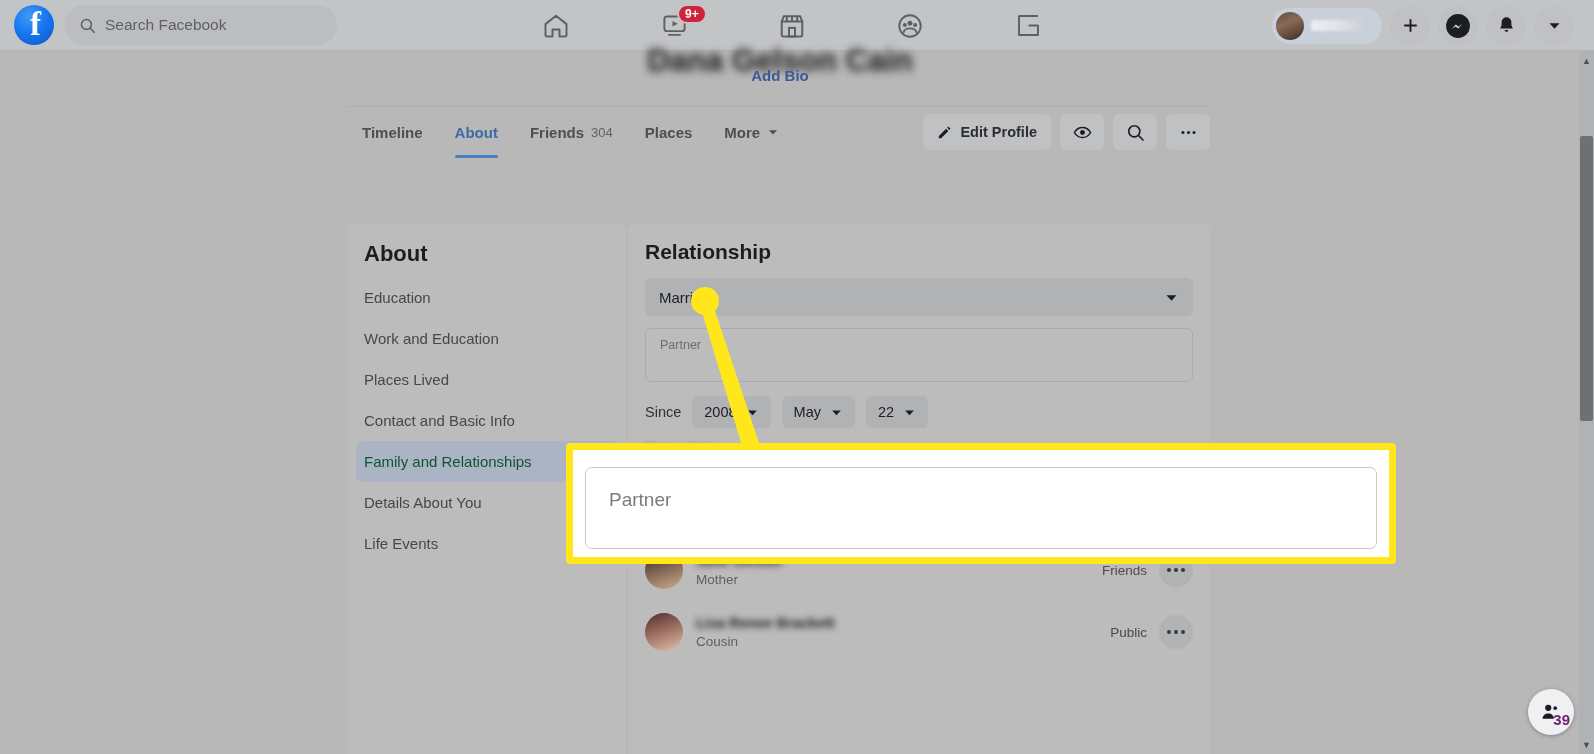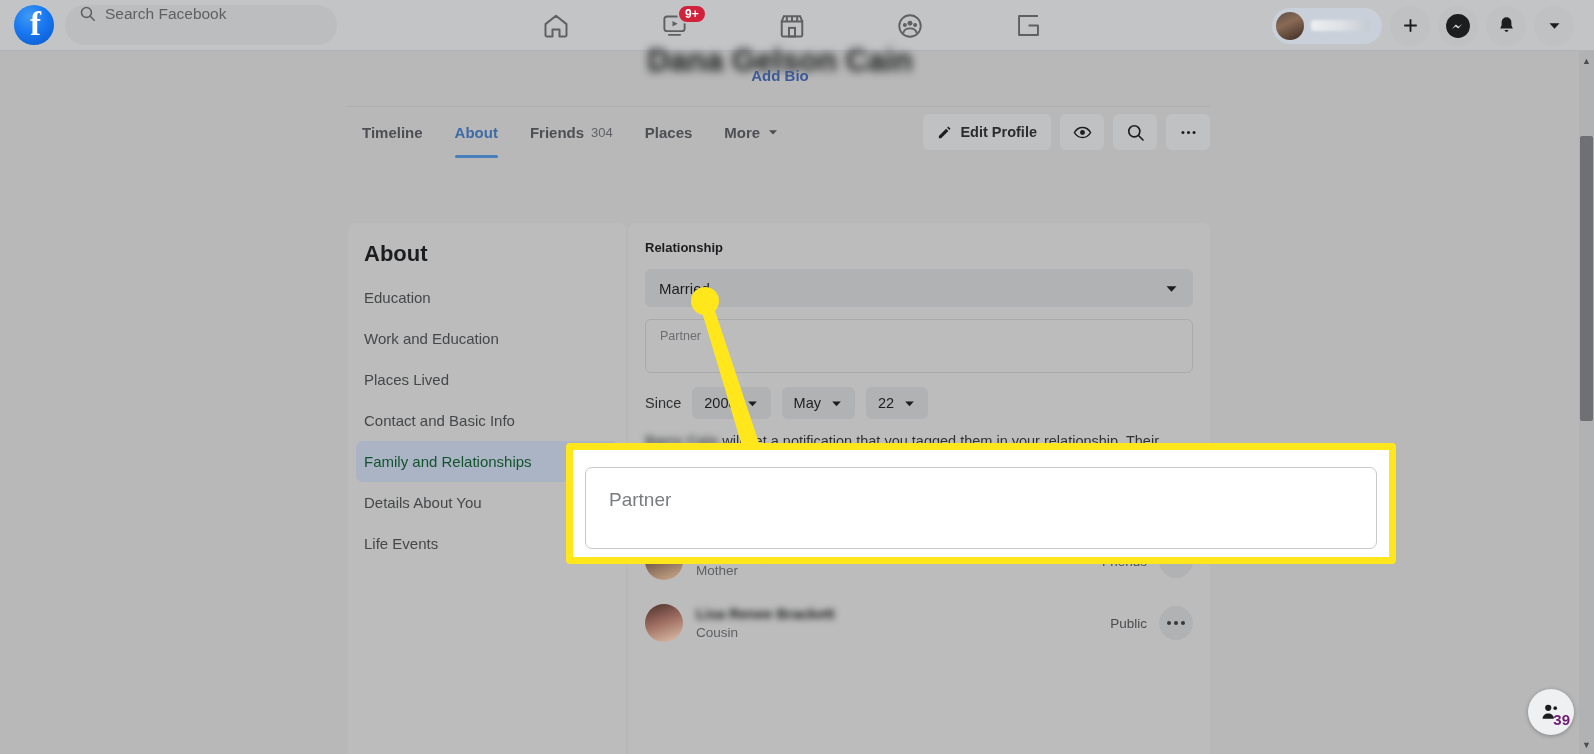--- a/index.html
+++ b/index.html
@@ -33,21 +33,21 @@
     font-family: "Liberation Serif", "DejaVu Serif", serif;
     font-weight: 700; font-size: 33px; color: #fff;
     line-height: 1;
     letter-spacing: -1px;
     padding-left: 2px;
   }
   .search-pill {
     margin-left: 11px;
     width: 272px; height: 40px; border-radius: 20px;
     background: #bcbdbf;
-    display: flex; align-items: flex-start; gap: 9px;
+    display: flex; align-items: center; gap: 9px;
     padding: 0 14px;
     color: #5e6063; font-size: 15.5px;
   }
   .search-pill svg { flex: none; }
 
   .center-nav {
     position: absolute; left: 497px; top: 0;
     height: 51px; display: flex; align-items: center; gap: 0;
   }
   .nav-tab {
@@ -157,21 +157,21 @@
   }
   .side-item {
     height: 41px; margin: 0 8px; border-radius: 7px;
     display: flex; align-items: center; padding-left: 8px;
     font-size: 15px; color: #454749;
   }
   .side-item.sel { background: #aab4c4; color: #14532d; font-weight: 400; }
 
   .rel-h {
     padding: 17px 0 0 17px;
-    font-size: 13px; font-weight: 600; color: #1c1d1f;
+    font-size: 21px; font-weight: 600; color: #1c1d1f;
   }
   .sel-box {
     margin: 14px 17px 0 17px; height: 38px;
     background: #b1b2b4; border-radius: 6px;
     display: flex; align-items: center; padding: 0 14px;
     font-size: 15px; color: #1c1d1f;
   }
   .sel-box .cv { margin-left: auto; }
   .partner-box {
     margin: 12px 17px 0 17px; height: 54px;

